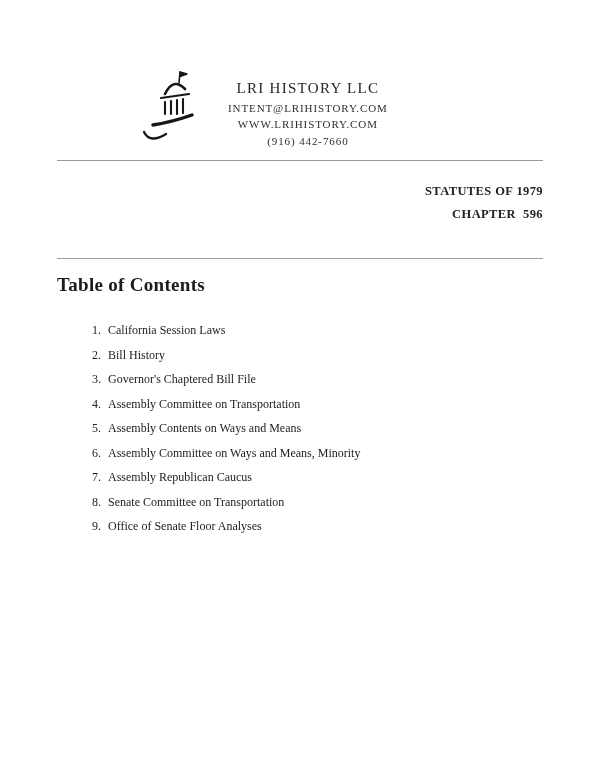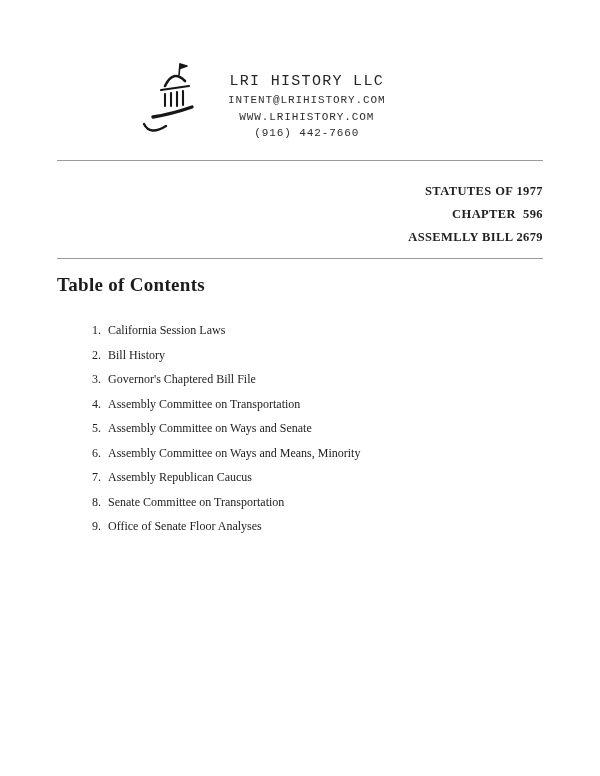--- a/index.html
+++ b/index.html
@@ -14,25 +14,24 @@
   }
   .page {
     position: absolute;
     inset: 0;
     background: #ffffff;
   }
 
   
   .letterhead {
     position: absolute;
-    top: 60px;
+    top: 68px;
     left: 138px;
     display: flex;
-    align-items: center;
-    font-family: Liberation Mono, monospace;
+    align-items: flex-start;
   }
   .logo {
     width: 70px;
     height: 80px;
     flex: 0 0 auto;
   }
   .logo svg { width: 100%; height: 100%; }
   .company-block {
     margin-left: 20px;
     text-align: center;
@@ -131,34 +130,33 @@
       <div class="company-name">LRI HISTORY LLC</div>
       <div class="contact-line">INTENT@LRIHISTORY.COM</div>
       <div class="contact-line">WWW.LRIHISTORY.COM</div>
       <div class="contact-line">(916) 442-7660</div>
     </div>
   </header>
 
   <div class="rule rule-1"></div>
 
   <section class="ref-block">
-    <div>STATUTES OF 1977</div>
+    <div>STATUTES OF 1979</div>
     <div>CHAPTER  596</div>
-    <div>ASSEMLLY BILL 2679</div>
   </section>
 
   <div class="rule rule-2"></div>
 
   <h2 class="toc-heading">Table of Contents</h2>
 
   <ol class="toc-list">
     <li>California Session Laws</li>
     <li>Bill History</li>
     <li>Governor's Chaptered Bill File</li>
     <li>Assembly Committee on Transportation</li>
-    <li>Assembly Committee on Ways and Senate</li>
+    <li>Assembly Contents on Ways and Means</li>
     <li>Assembly Committee on Ways and Means, Minority</li>
     <li>Assembly Republican Caucus</li>
     <li>Senate Committee on Transportation</li>
     <li>Office of Senate Floor Analyses</li>
   </ol>
 
 </div>
 
 </body></html>

